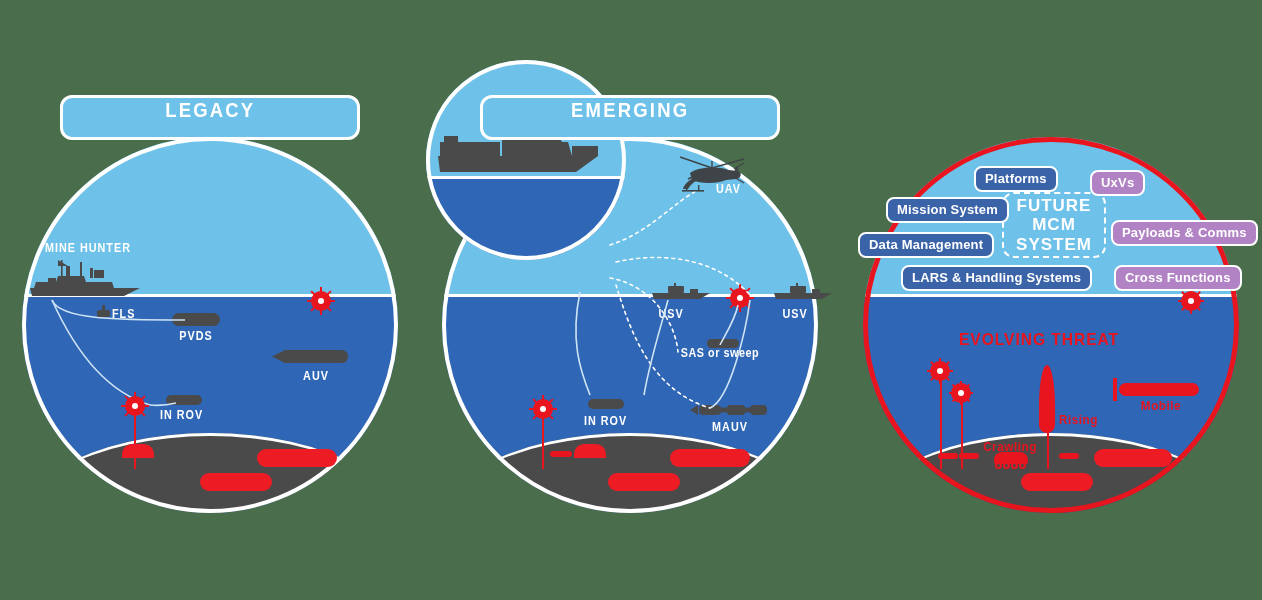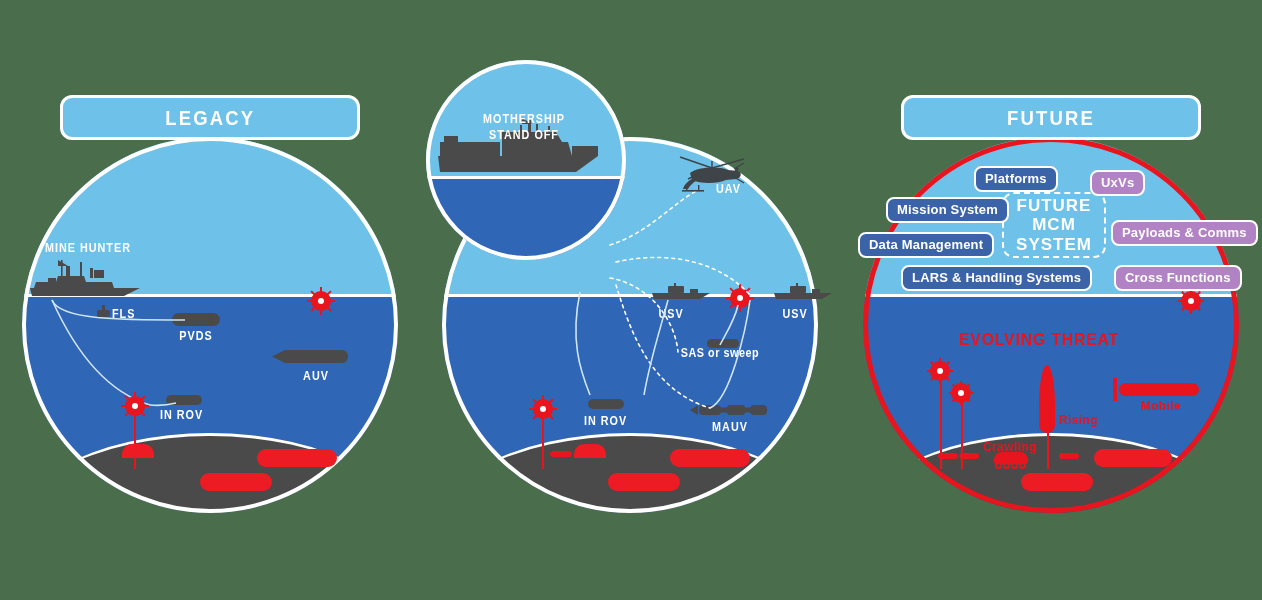--- a/index.html
+++ b/index.html
@@ -42,21 +42,21 @@
     border-radius:50%;box-sizing:border-box;
     border:4px solid #ffffff;pointer-events:none;
   }
   .ring.threat{border:5px solid #e8141e;}
 
   
   .pill{
     position:absolute;top:95px;left:60px;width:300px;height:45px;
     background:#6ec1e8;border:3px solid #ffffff;border-radius:12px;
     box-sizing:border-box;
-    display:flex;align-items:center;justify-content:center;
+    display:flex;justify-content:center;
     z-index:40;
   }
   .pill-label{
     color:#ffffff;font-size:21px;letter-spacing:2.5px;font-weight:bold;
     font-family:"Liberation Sans Narrow","Liberation Sans",sans-serif;
     transform:scaleX(.88);
   }
 
   
   .lbl{
@@ -248,20 +248,23 @@
       <div class="seabed"></div>
       <div class="seabed-line"></div>
 
       <div class="bump-mine" style="left:132px;bottom:55px;width:32px;height:14px;"></div>
       <div class="bottom-mine" style="left:228px;bottom:46px;width:80px;height:18px;"></div>
       <div class="bottom-mine" style="left:166px;bottom:22px;width:72px;height:18px;"></div>
       <div class="anchor" style="left:108px;bottom:56px;width:22px;"></div>
     </div>
     <div class="ring"></div>
 
+    <div class="pill">
+      <span class="pill-label">EMERGING</span>
+    </div>
 
     <svg class="art" style="left:0;top:0;width:420px;height:600px;z-index:26;">
       <path class="dash" d="M190,245 C230,232 250,205 278,190"></path>
       <path class="dash" d="M196,262 C250,250 300,262 330,295"></path>
       <path class="dash" d="M190,278 C230,285 255,320 258,352"></path>
       <path class="dash" d="M196,285 C210,330 230,390 290,408"></path>
       <path class="cable" d="M160,292 C150,340 160,370 170,395"></path>
       <path class="cable" d="M248,300 C240,330 230,360 224,395"></path>
       <path class="cable" d="M330,300 C326,330 310,400 290,408"></path>
       <path class="cable" d="M318,305 C315,320 305,335 300,345"></path>
@@ -379,23 +382,20 @@
       <div class="seabed-line"></div>
 
       <div class="bottom-mine" style="left:231px;bottom:46px;width:78px;height:18px;"></div>
       <div class="bottom-mine" style="left:158px;bottom:22px;width:72px;height:18px;"></div>
       <div class="anchor" style="left:75px;bottom:54px;width:20px;"></div>
       <div class="anchor" style="left:96px;bottom:54px;width:20px;"></div>
       <div class="anchor" style="left:196px;bottom:54px;width:20px;"></div>
     </div>
     <div class="ring threat"></div>
 
-    <div class="pill">
-      <span class="pill-label">FUTURE</span>
-    </div>
 
     <div class="core" style="left:161px;top:192px;width:100px;height:62px;">
       <span>
         <span>FUTURE MCM</span><br>
         <span>SYSTEM</span>
       </span>
     </div>
 
     <div class="tag blue" style="left:133px;top:166px;">Platforms</div>
     <div class="tag blue" style="left:45px;top:197px;">Mission System</div>

